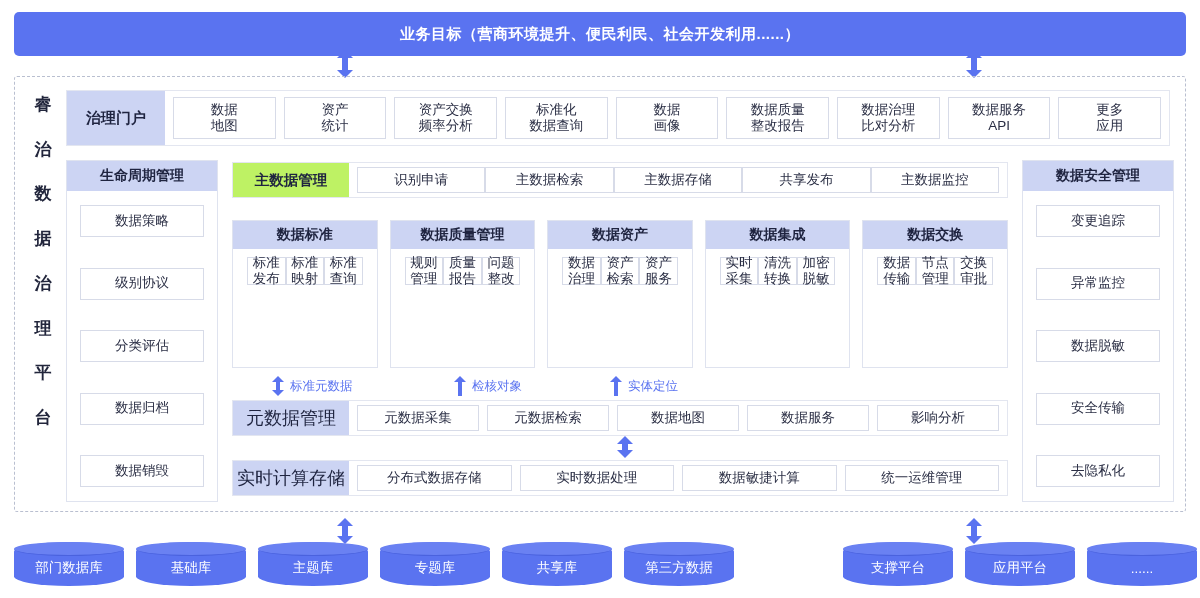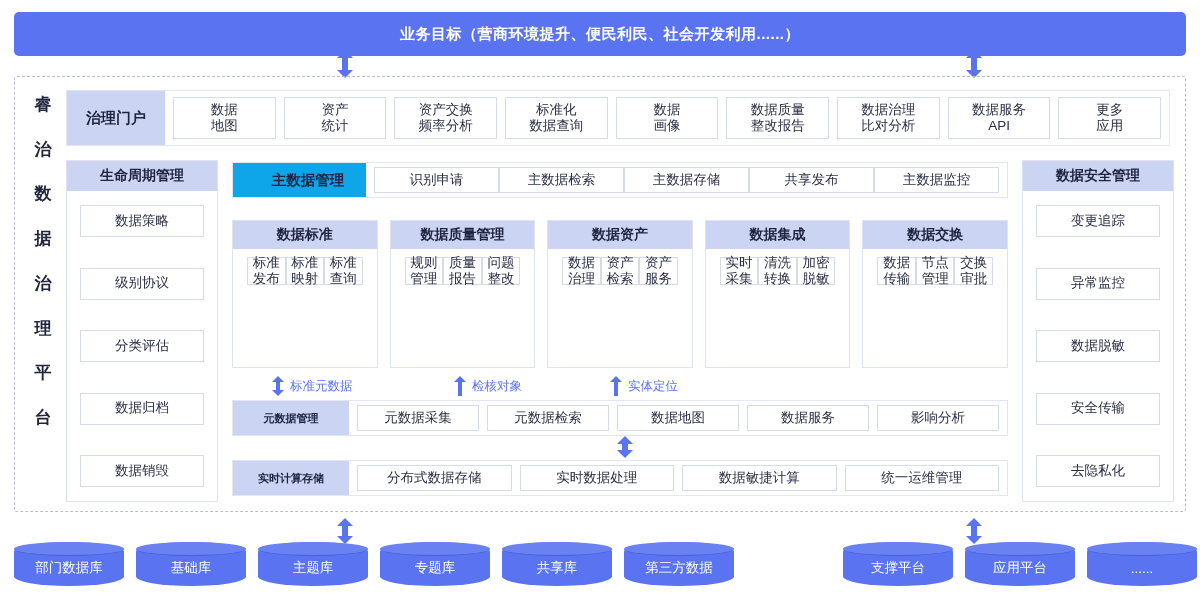--- a/index.html
+++ b/index.html
@@ -203,28 +203,27 @@
     top: 162px;
     width: 776px;
     height: 36px;
     display: flex;
     border: 1px solid #e3e6f0;
     box-sizing: border-box;
     background: #fff;
   }
   .masterdata .md-title {
     flex: 0 0 116px;
-    background: #0ea5e9;
+    background: #bef264;
     font-weight: 700;
     font-size: 14.5px;
     display: flex;
     align-items: center;
     justify-content: center;
     color: #1f2440;
-    padding-left: 17px;
   }
   .masterdata .md-items {
     flex: 1 1 auto;
     display: flex;
     align-items: center;
     padding: 0 8px;
   }
   .masterdata .chip { flex: 1 1 0; height: 26px; }
 
   
@@ -298,22 +297,22 @@
     width: 776px;
     height: 36px;
     display: flex;
     border: 1px solid #e3e6f0;
     box-sizing: border-box;
     background: #fff;
   }
   .wide-row .wr-title {
     flex: 0 0 116px;
     background: #ccd4f3;
-    font-weight: 700;
-    font-size: 11px;
+    font-weight: 400;
+    font-size: 18px;
     display: flex;
     align-items: center;
     justify-content: center;
     color: #1f2440;
   }
   .wide-row .wr-items {
     flex: 1 1 auto;
     display: flex;
     align-items: center;
     gap: 8px;

